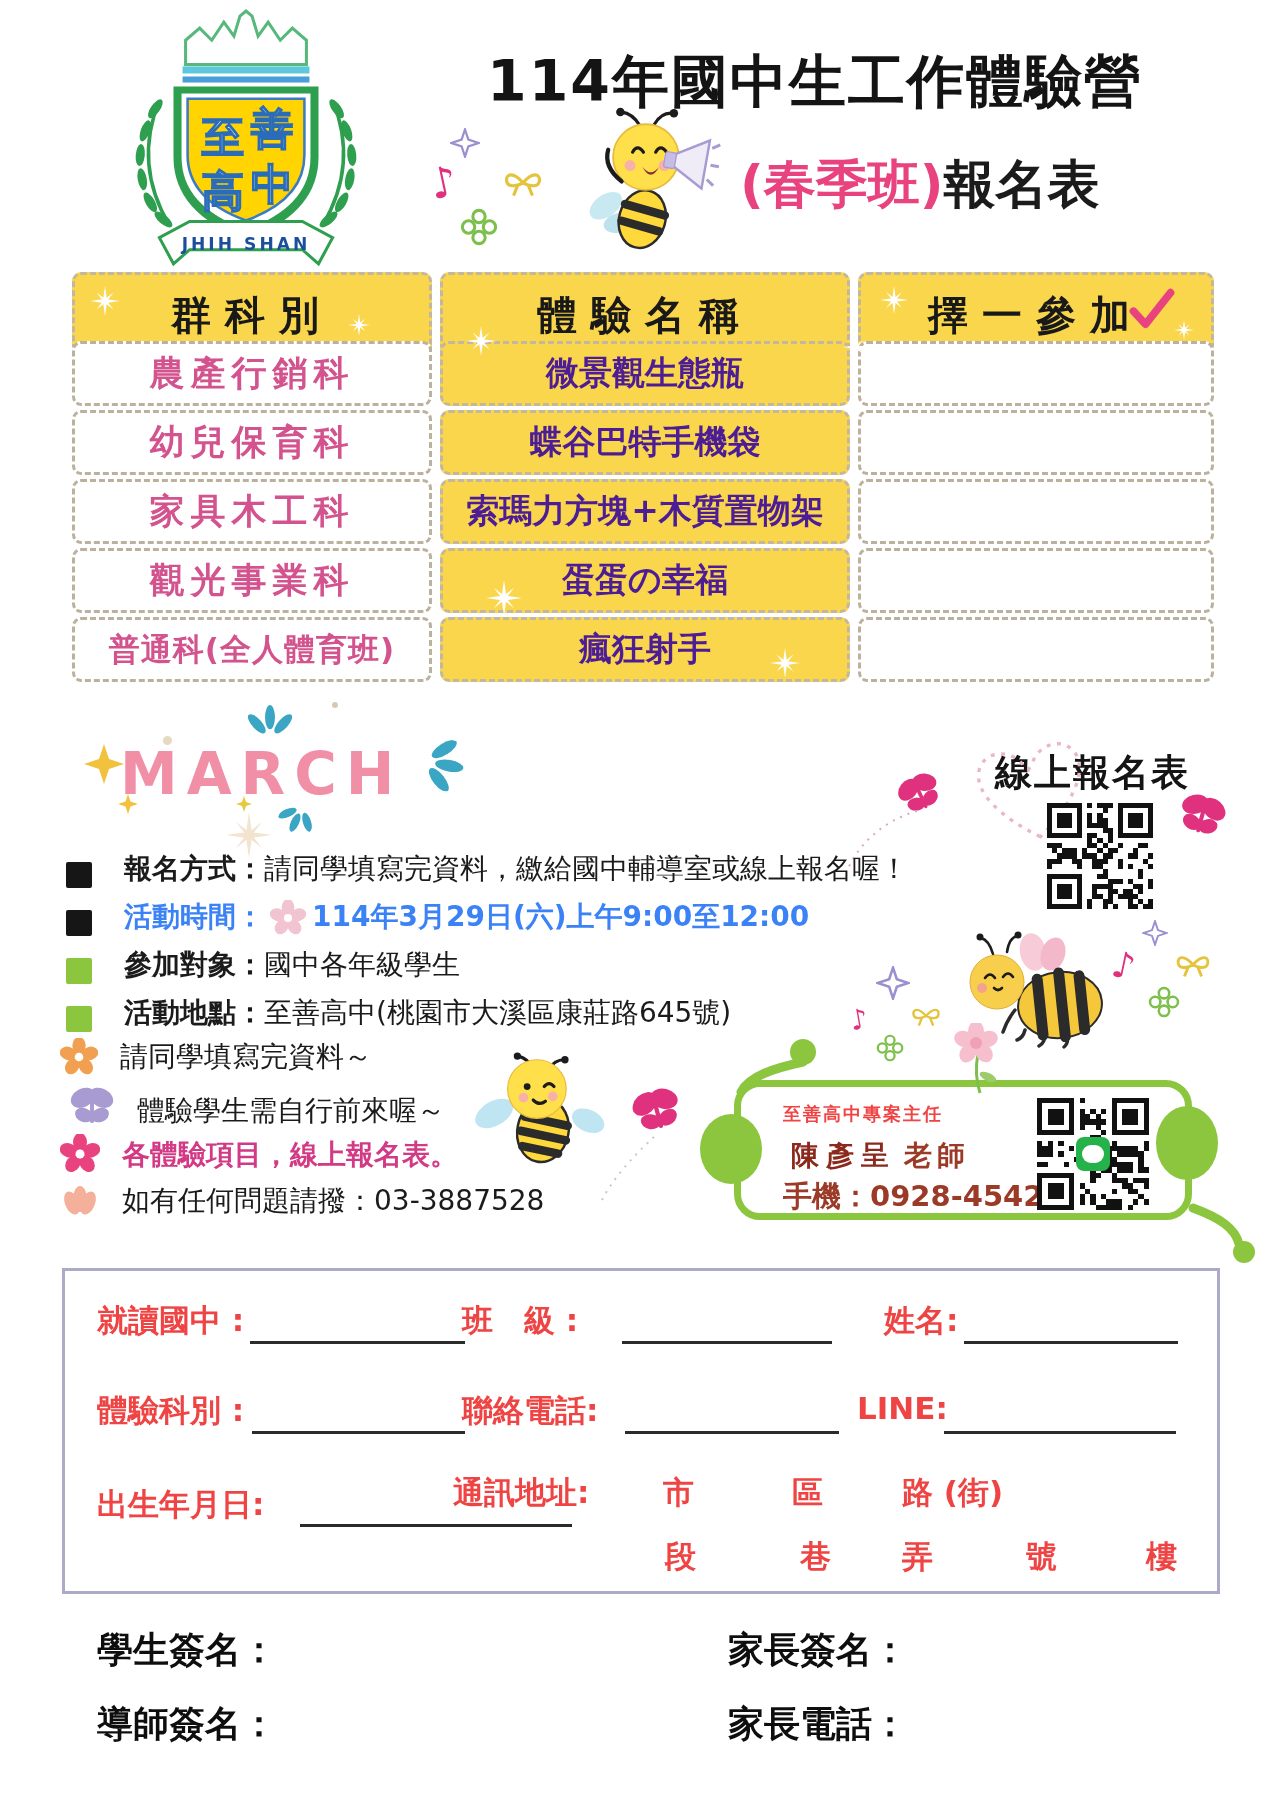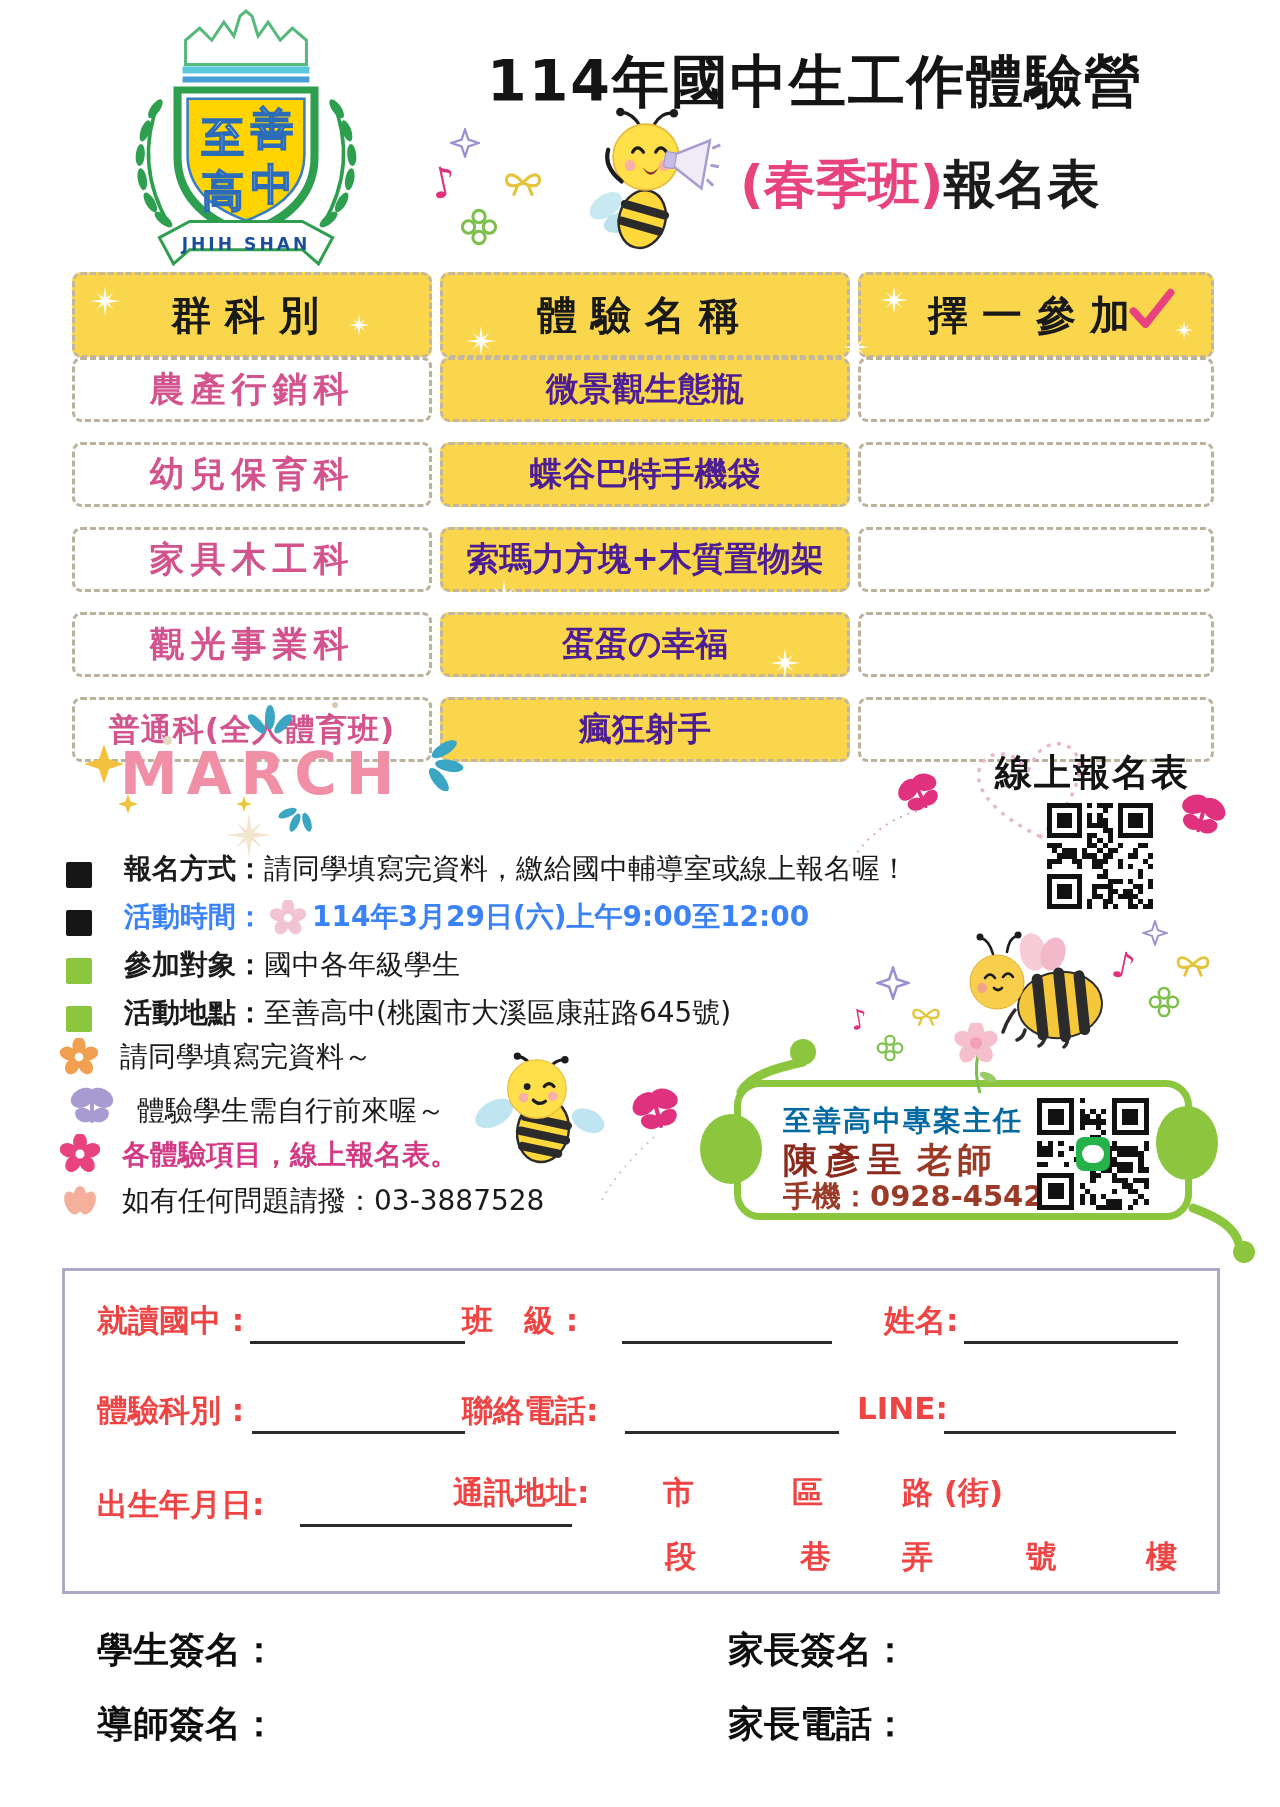--- a/index.html
+++ b/index.html
@@ -9,21 +9,21 @@
   
   .title1{position:absolute;left:455px;top:44px;width:720px;text-align:center;
           font-size:57px;font-weight:900;letter-spacing:2px;color:#141414;white-space:nowrap;}
   .title2{position:absolute;left:740px;top:150px;font-size:52px;font-weight:900;white-space:nowrap;}
   .title2 .hl{color:#E8437E;}
   .logo{position:absolute;left:125px;top:8px;width:242px;height:282px;}
   .logo text{font-family:"DejaVu Sans",sans-serif;}
   .note{position:absolute;font-weight:700;line-height:1;}
   
   .etable{position:absolute;left:72px;top:272px;display:grid;
-          grid-template-columns:360px 410px 356px;grid-auto-rows:65px;gap:20px 8px;}
+          grid-template-columns:360px 410px 356px;grid-auto-rows:65px;gap:4px 8px;}
   .cell{display:flex;align-items:center;justify-content:center;border-radius:9px;white-space:nowrap;}
   .hcell{background:#FAD64C;border:3px dashed #C3B79F;font-size:40px;font-weight:800;
          letter-spacing:14px;color:#191919;height:80px;}
   .dept{background:#fff;border:3px dashed #BBB19D;color:#D2538D;font-size:35px;
         font-weight:700;letter-spacing:6px;}
   .dept.small{font-size:31px;letter-spacing:1px;}
   .act{background:#FAD64C;border:3px dashed #C3B79F;font-size:33px;font-weight:700;color:#4c1d95;}
   .choice{background:#fff;border:3px dashed #BBB19D;}
   
   .march{position:absolute;left:120px;top:740px;font-size:58px;font-weight:900;
@@ -37,23 +37,23 @@
   .iline .lbl{font-weight:600;}
   .sq{width:26px;height:26px;margin-right:32px;flex:0 0 auto;border-radius:2px;}
   .sq.black{background:#161616;}
   .sq.green{background:#8CC63F;}
   .pinktxt{color:#3b82f6;font-weight:600;}
   .icn{margin-right:22px;flex:0 0 auto;}
   
   .gbox{position:absolute;left:734px;top:1080px;width:458px;height:140px;background:#fff;
         border:7px solid #8CC63F;border-radius:26px;box-sizing:border-box;z-index:3;}
   .gcirc{position:absolute;background:#8CC63F;border-radius:50%;z-index:4;}
-  .gbox .role{position:absolute;left:42px;top:15px;font-size:28px;font-weight:700;
-              letter-spacing:2px;color:#0369a1;}
-  .gbox .nameline{position:absolute;left:42px;top:50px;font-size:35px;color:#9C3A28;}
+  .gbox .role{position:absolute;left:42px;top:15px;font-size:18px;font-weight:700;
+              letter-spacing:2px;color:#ef4444;}
+  .gbox .nameline{position:absolute;left:50px;top:50px;font-size:28px;color:#9C3A28;}
   .gbox .nameline .nm{font-weight:900;letter-spacing:7px;color:#8B2A1C;}
   .gbox .nameline .sfx{letter-spacing:5px;margin-left:8px;font-weight:600;}
   .gbox .phone{position:absolute;left:42px;top:90px;font-size:29px;font-weight:800;color:#9C3A28;}
   .linebadge{position:absolute;left:50%;top:50%;transform:translate(-50%,-50%);
              width:34px;height:34px;background:#25B24A;border-radius:8px;z-index:2;
              display:flex;align-items:center;justify-content:center;}
   .linebadge span{display:block;width:22px;height:18px;background:#fff;border-radius:9px;}
   
   .fbox{position:absolute;left:62px;top:1268px;width:1158px;height:326px;
         border:3px solid #ABABC9;box-sizing:border-box;background:#fff;z-index:2;}

